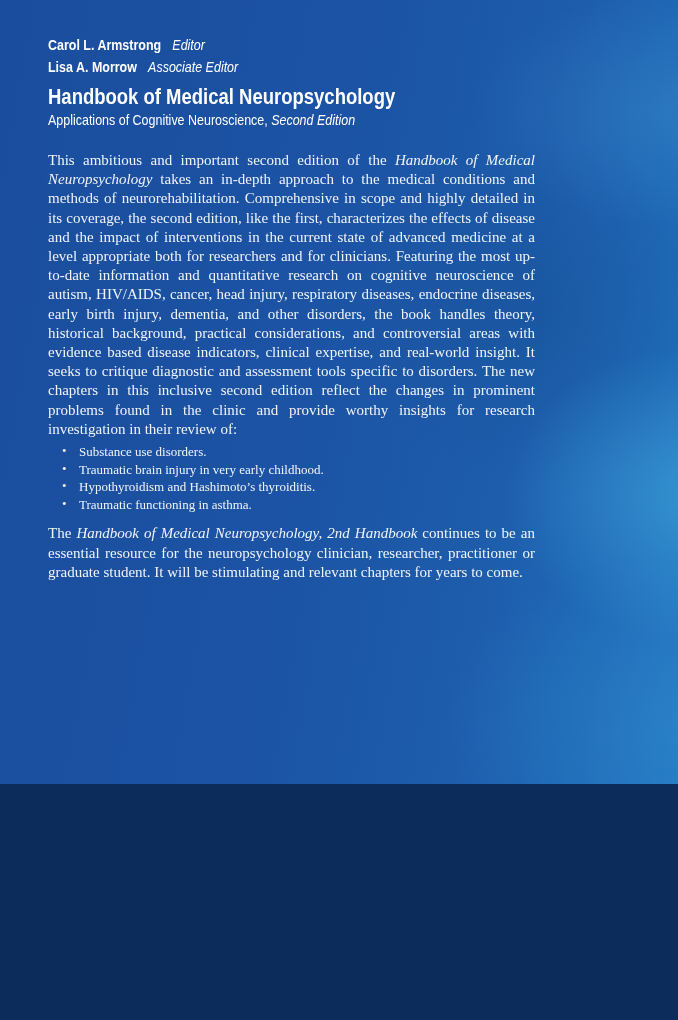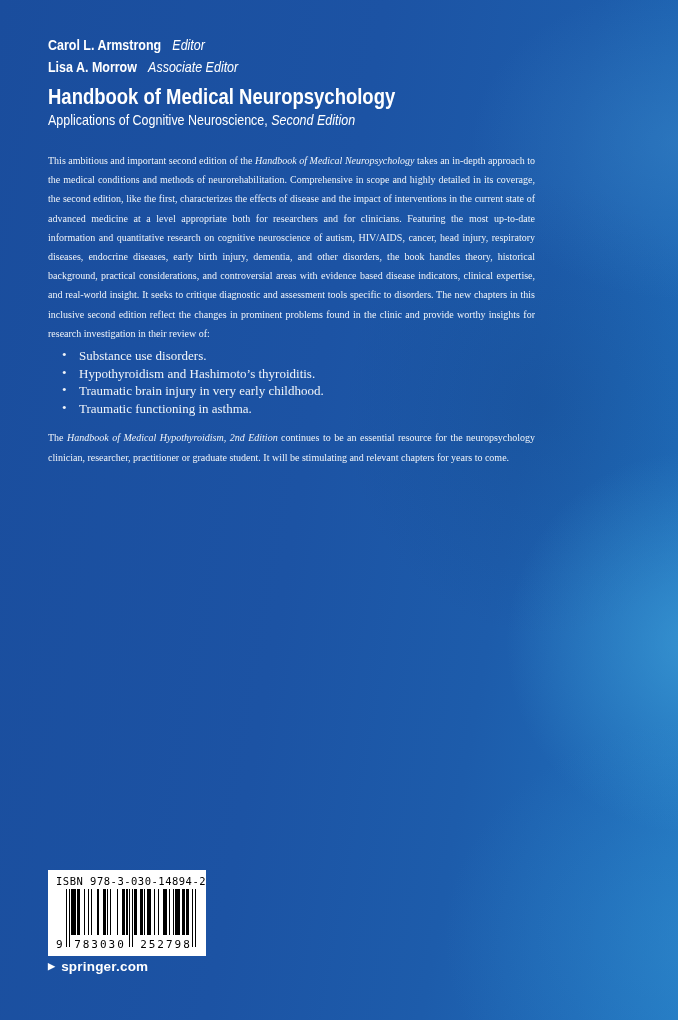--- a/index.html
+++ b/index.html
@@ -1,18 +1,18 @@
 <!DOCTYPE html>
 <html><head>
 <meta charset="utf-8">
 <style>
   html,body{margin:0;padding:0;background:#0c2c5c;}
   .cover{
     position:relative;
-    width:678px;height:1020px;
+    width:678px;height:784px;
     overflow:hidden;
     font-family:"Liberation Sans",sans-serif;
     background:
       radial-gradient(38% 26% at 102% 63%, rgba(72,178,228,.50), rgba(72,178,228,0) 72%),
       radial-gradient(45% 22% at 101% 14%, rgba(64,145,208,.38), rgba(64,145,208,0) 70%),
       radial-gradient(55% 30% at 105% 92%, rgba(56,150,212,.36), rgba(56,150,212,0) 72%),
       radial-gradient(42% 32% at 80% 40%, rgba(14,58,118,.20), rgba(14,58,118,0) 70%),
       linear-gradient(100deg,#1a4d9d 0%,#1c53a4 45%,#1d5cab 70%,#1f6ab7 88%,#2277c1 100%);
   }
   
@@ -25,21 +25,21 @@
   .ed-role{font-style:italic;font-weight:normal;margin-left:13px;}
   .title{font-size:21.5px;font-weight:bold;line-height:24px;margin:10px 0 3px 0;white-space:nowrap;}
   .subtitle{font-size:14.5px;line-height:17px;white-space:nowrap;}
   .subtitle em{font-style:italic;}
   
   .blurb{
     position:absolute;left:48px;top:151px;width:487px;
     color:#f0f4f9;
     font-family:"Liberation Serif",serif;
   }
-  .desc{font-size:10px;line-height:19.2px;text-align:justify;margin:0;}
+  .desc{font-size:15px;line-height:19.2px;text-align:justify;margin:0;}
   .desc em{font-style:italic;}
   .bullets{margin:4px 0 0 0;padding:0;list-style:none;font-size:13px;line-height:17.6px;}
   .bullets li{position:relative;padding-left:31px;}
   .bullets li::before{content:"\2022";position:absolute;left:14px;top:-1px;}
   .closing{margin-top:11px;}
   
   .isbn-box{
     position:absolute;left:48px;top:870px;width:158px;height:86px;
     background:#ffffff;box-sizing:border-box;padding:5px 8px 4px 8px;
   }
@@ -81,25 +81,25 @@
     <h1 class="title">Handbook of Medical Neuropsychology</h1>
     <div class="subtitle">
       <span>Applications of Cognitive Neuroscience, </span><em>Second Edition</em>
     </div>
   </header>
 
   <main class="blurb">
     <p class="desc"><span>This ambitious and important second edition of the </span><em>Handbook of Medical Neuropsychology</em><span> takes an in-depth approach to the medical conditions and methods of neurorehabilitation. Comprehensive in scope and highly detailed in its coverage, the second edition, like the first, characterizes the effects of disease and the impact of interventions in the current state of advanced medicine at a level appropriate both for researchers and for clinicians. Featuring the most up-to-date information and quantitative research on cognitive neuroscience of autism, HIV/AIDS, cancer, head injury, respiratory diseases, endocrine diseases, early birth injury, dementia, and other disorders, the book handles theory, historical background, practical considerations, and controversial areas with evidence based disease indicators, clinical expertise, and real-world insight. It seeks to critique diagnostic and assessment tools specific to disorders. The new chapters in this inclusive second edition reflect the changes in prominent problems found in the clinic and provide worthy insights for research investigation in their review of:</span></p>
     <ul class="bullets">
       <li>Substance use disorders.</li>
+      <li>Traumatic brain injury in very early childhood.</li>
       <li>Hypothyroidism and Hashimoto’s thyroiditis.</li>
-      <li>Traumatic brain injury in very early childhood.</li>
       <li>Traumatic functioning in asthma.</li>
     </ul>
-    <p class="desc closing"><span>The </span><em>Handbook of Medical Hypothyroidism, 2nd Edition</em><span> continues to be an essential resource for the neuropsychology clinician, researcher, practitioner or graduate student. It will be stimulating and relevant chapters for years to come.</span></p>
+    <p class="desc closing"><span>The </span><em>Handbook of Medical Neuropsychology, 2nd Handbook</em><span> continues to be an essential resource for the neuropsychology clinician, researcher, practitioner or graduate student. It will be stimulating and relevant chapters for years to come.</span></p>
   </main>
 
   <div class="isbn-box">
     <div class="isbn-label">ISBN 978-3-030-14894-2</div>
     <div class="barcode">
       <div class="bars" id="bars">
           <div class="bar guard" style="left: 0%; width: 1.05263%;"></div>
           <div class="bar guard" style="left: 2.10526%; width: 1.05263%;"></div>
           <div class="bar data" style="left: 4.21053%; width: 3.15789%;"></div>
           <div class="bar data" style="left: 8.42105%; width: 2.10526%;"></div>

